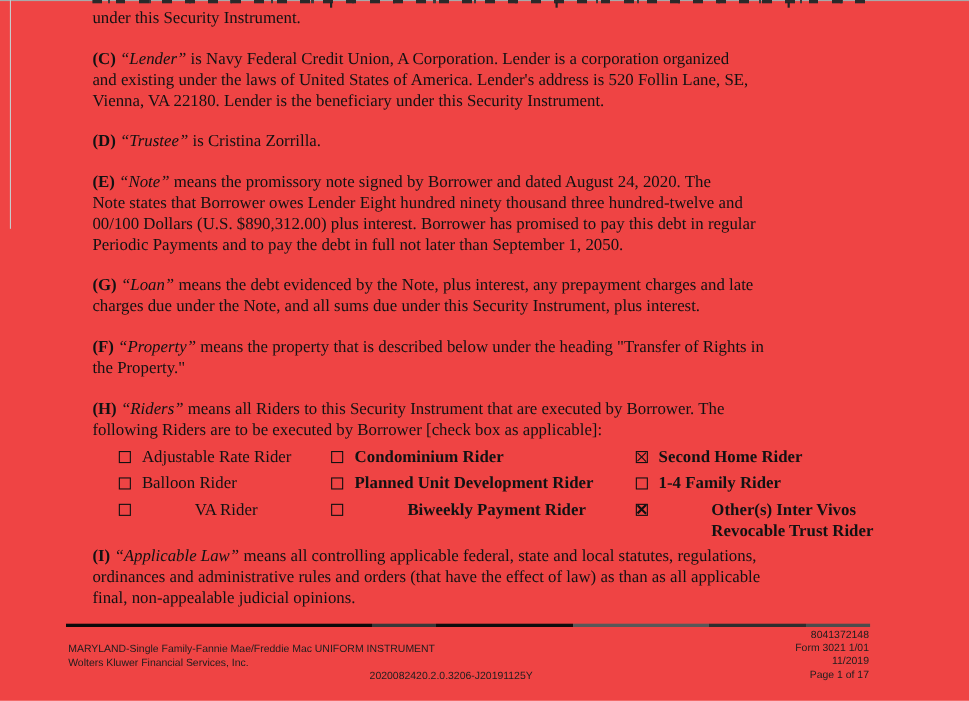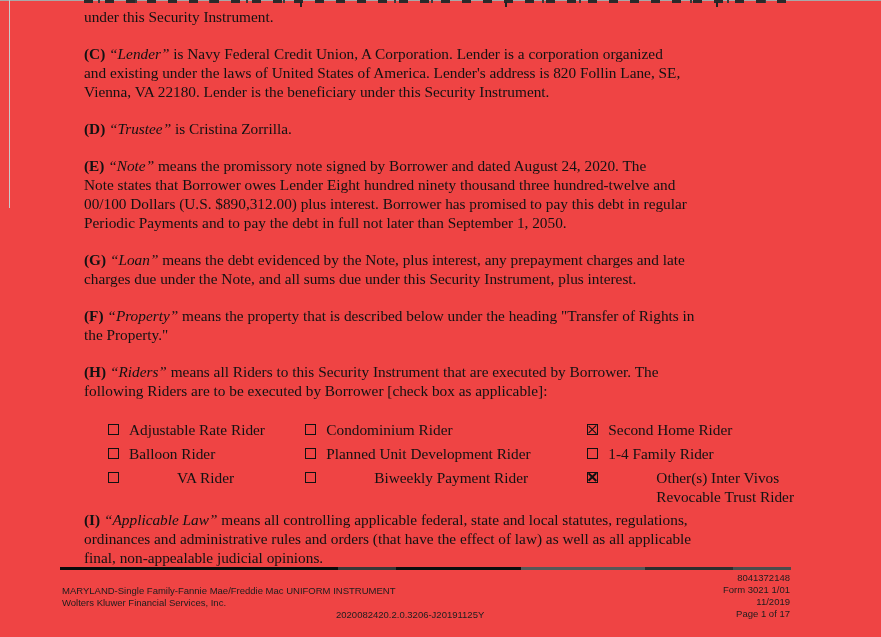--- a/index.html
+++ b/index.html
@@ -22,25 +22,25 @@
       repeating-linear-gradient(90deg,transparent 0 14px,#3c3c3c 14px 16px,transparent 16px 37px);
   }
   .frag{position:absolute;top:2px;width:2px;height:5px;background:#222;}
   
   .content{position:absolute;left:84px;top:7px;width:710px;}
   .tline{white-space:nowrap;}
   .para{margin-top:18px;}
   .plabel{font-weight:bold;}
   .pterm{font-style:italic;}
   
-  .riders-grid{display:flex;margin-left:24px;margin-top:20px;}
+  .riders-grid{display:flex;margin-left:24px;margin-top:6px;}
   .rider-col{display:flex;flex-direction:column;}
   .col1{width:205px;}
-  .col2{width:293px;}
-  .col3{flex:1;}
+  .col2{width:293px;font-weight:bold;}
+  .col3{flex:1;font-weight:bold;}
   .rider{display:flex;align-items:flex-start;height:24px;}
   .rider:last-child{height:auto;gap:48px;}
   .cb{
     position:relative;flex:0 0 auto;
     width:11px;height:11px;margin-top:4px;margin-right:10px;
     border:1.4px solid #111;box-sizing:border-box;
   }
   .cb.checked::before,.cb.checked::after{
     content:"";position:absolute;left:-1px;top:3.6px;width:10.5px;height:1.1px;background:#111;
   }
@@ -74,21 +74,21 @@
   <span class="frag" style="left:300px;"></span>
   <span class="frag" style="left:505px;"></span>
   <span class="frag" style="left:716px;"></span>
 
   <div class="content">
     <div class="tline">under this Security Instrument.</div>
 
     <div>
         <div class="para">
           <div class="tline"><span class="plabel">(C)</span><span class="pterm">&nbsp;“Lender”</span> is Navy Federal Credit Union, A Corporation. Lender is a corporation organized</div>
-          <div class="tline">and existing under the laws of United States of America. Lender's address is 820 Follin Lane, SE,</div>
+          <div class="tline">and existing under the laws of United States of America. Lender's address is 520 Follin Lane, SE,</div>
           <div class="tline">Vienna, VA 22180. Lender is the beneficiary under this Security Instrument.</div>
         </div>
         <div class="para">
           <div class="tline"><span class="plabel">(D)</span><span class="pterm">&nbsp;“Trustee”</span> is Cristina Zorrilla.</div>
         </div>
         <div class="para">
           <div class="tline"><span class="plabel">(E)</span><span class="pterm">&nbsp;“Note”</span> means the promissory note signed by Borrower and dated August 24, 2020. The</div>
           <div class="tline">Note states that Borrower owes Lender Eight hundred ninety thousand three hundred-twelve and</div>
           <div class="tline">00/100 Dollars (U.S. $890,312.00) plus interest. Borrower has promised to pay this debt in regular</div>
           <div class="tline">Periodic Payments and to pay the debt in full not later than September 1, 2050.</div>
@@ -148,21 +148,21 @@
           <div class="rider">
             <span class="cb checked boldx"></span>
             <span class="rlabel">Other(s) Inter Vivos<br>Revocable Trust Rider</span>
           </div>
         </div>
       </div>
 
     <div class="closing">
         <div class="para">
           <div class="tline"><span class="plabel">(I)</span><span class="pterm">&nbsp;“Applicable Law”</span> means all controlling applicable federal, state and local statutes, regulations,</div>
-          <div class="tline">ordinances and administrative rules and orders (that have the effect of law) as well as all applicable</div>
+          <div class="tline">ordinances and administrative rules and orders (that have the effect of law) as than as all applicable</div>
           <div class="tline">final, non-appealable judicial opinions.</div>
         </div>
       </div>
   </div>
 
   <div class="rule"></div>
 
   <div class="footer">
     <div class="footer-left">
       <div>MARYLAND-Single Family-Fannie Mae/Freddie Mac UNIFORM INSTRUMENT</div>

